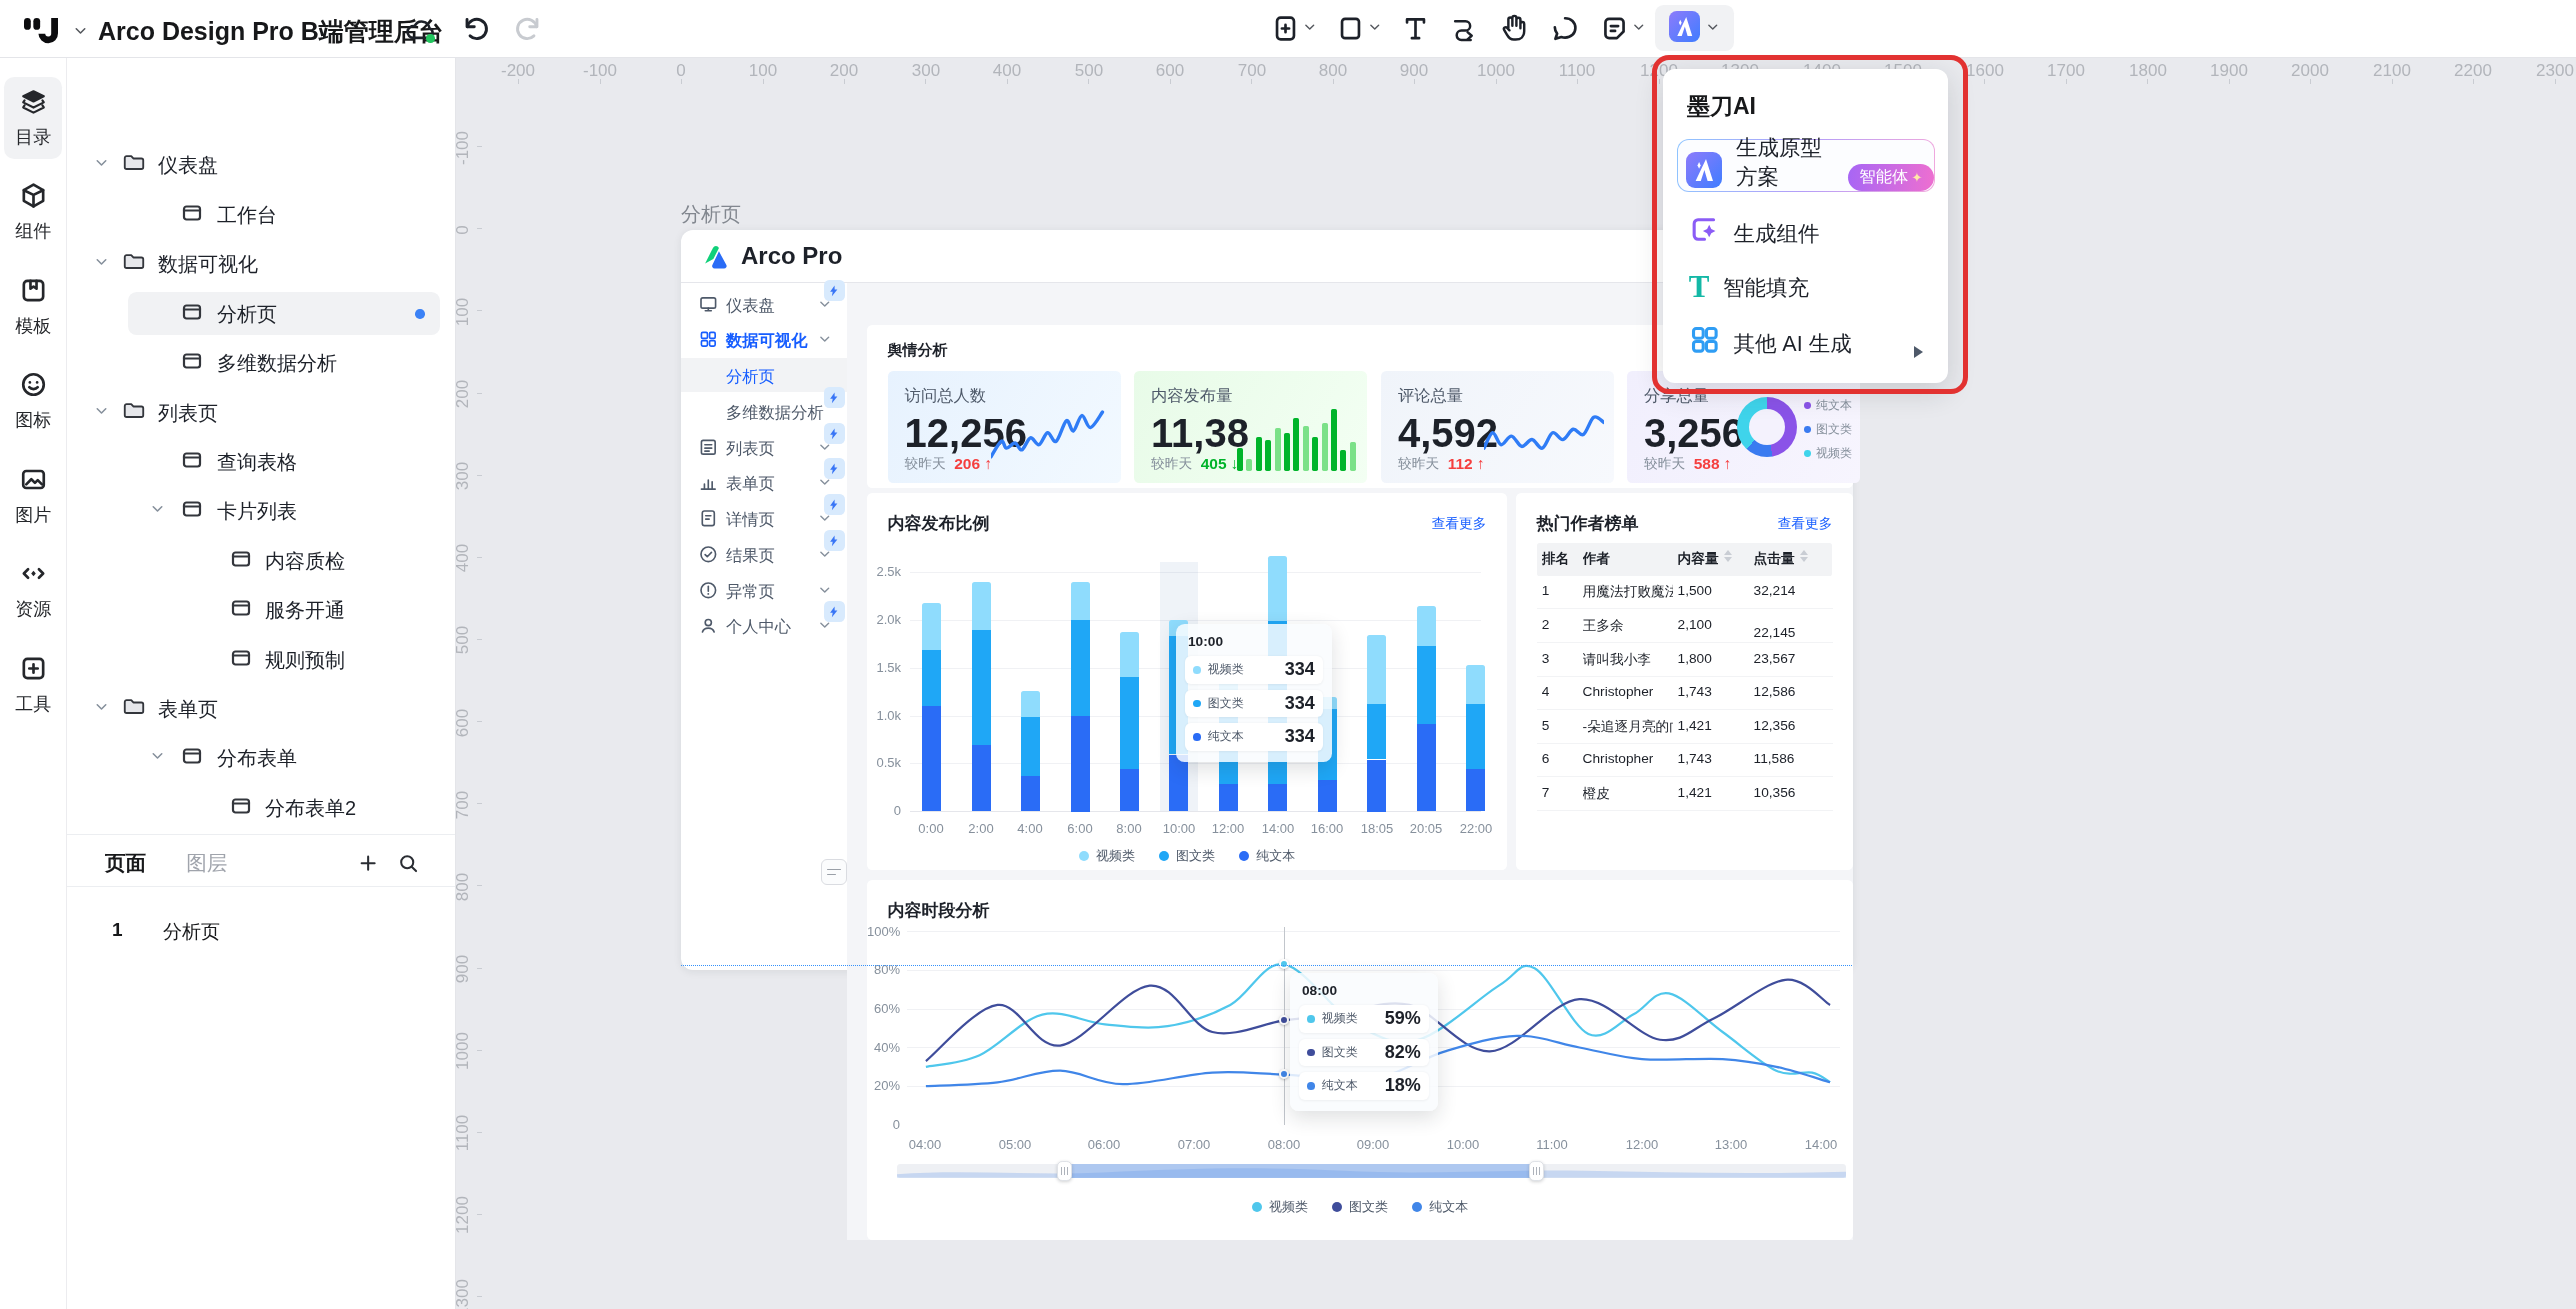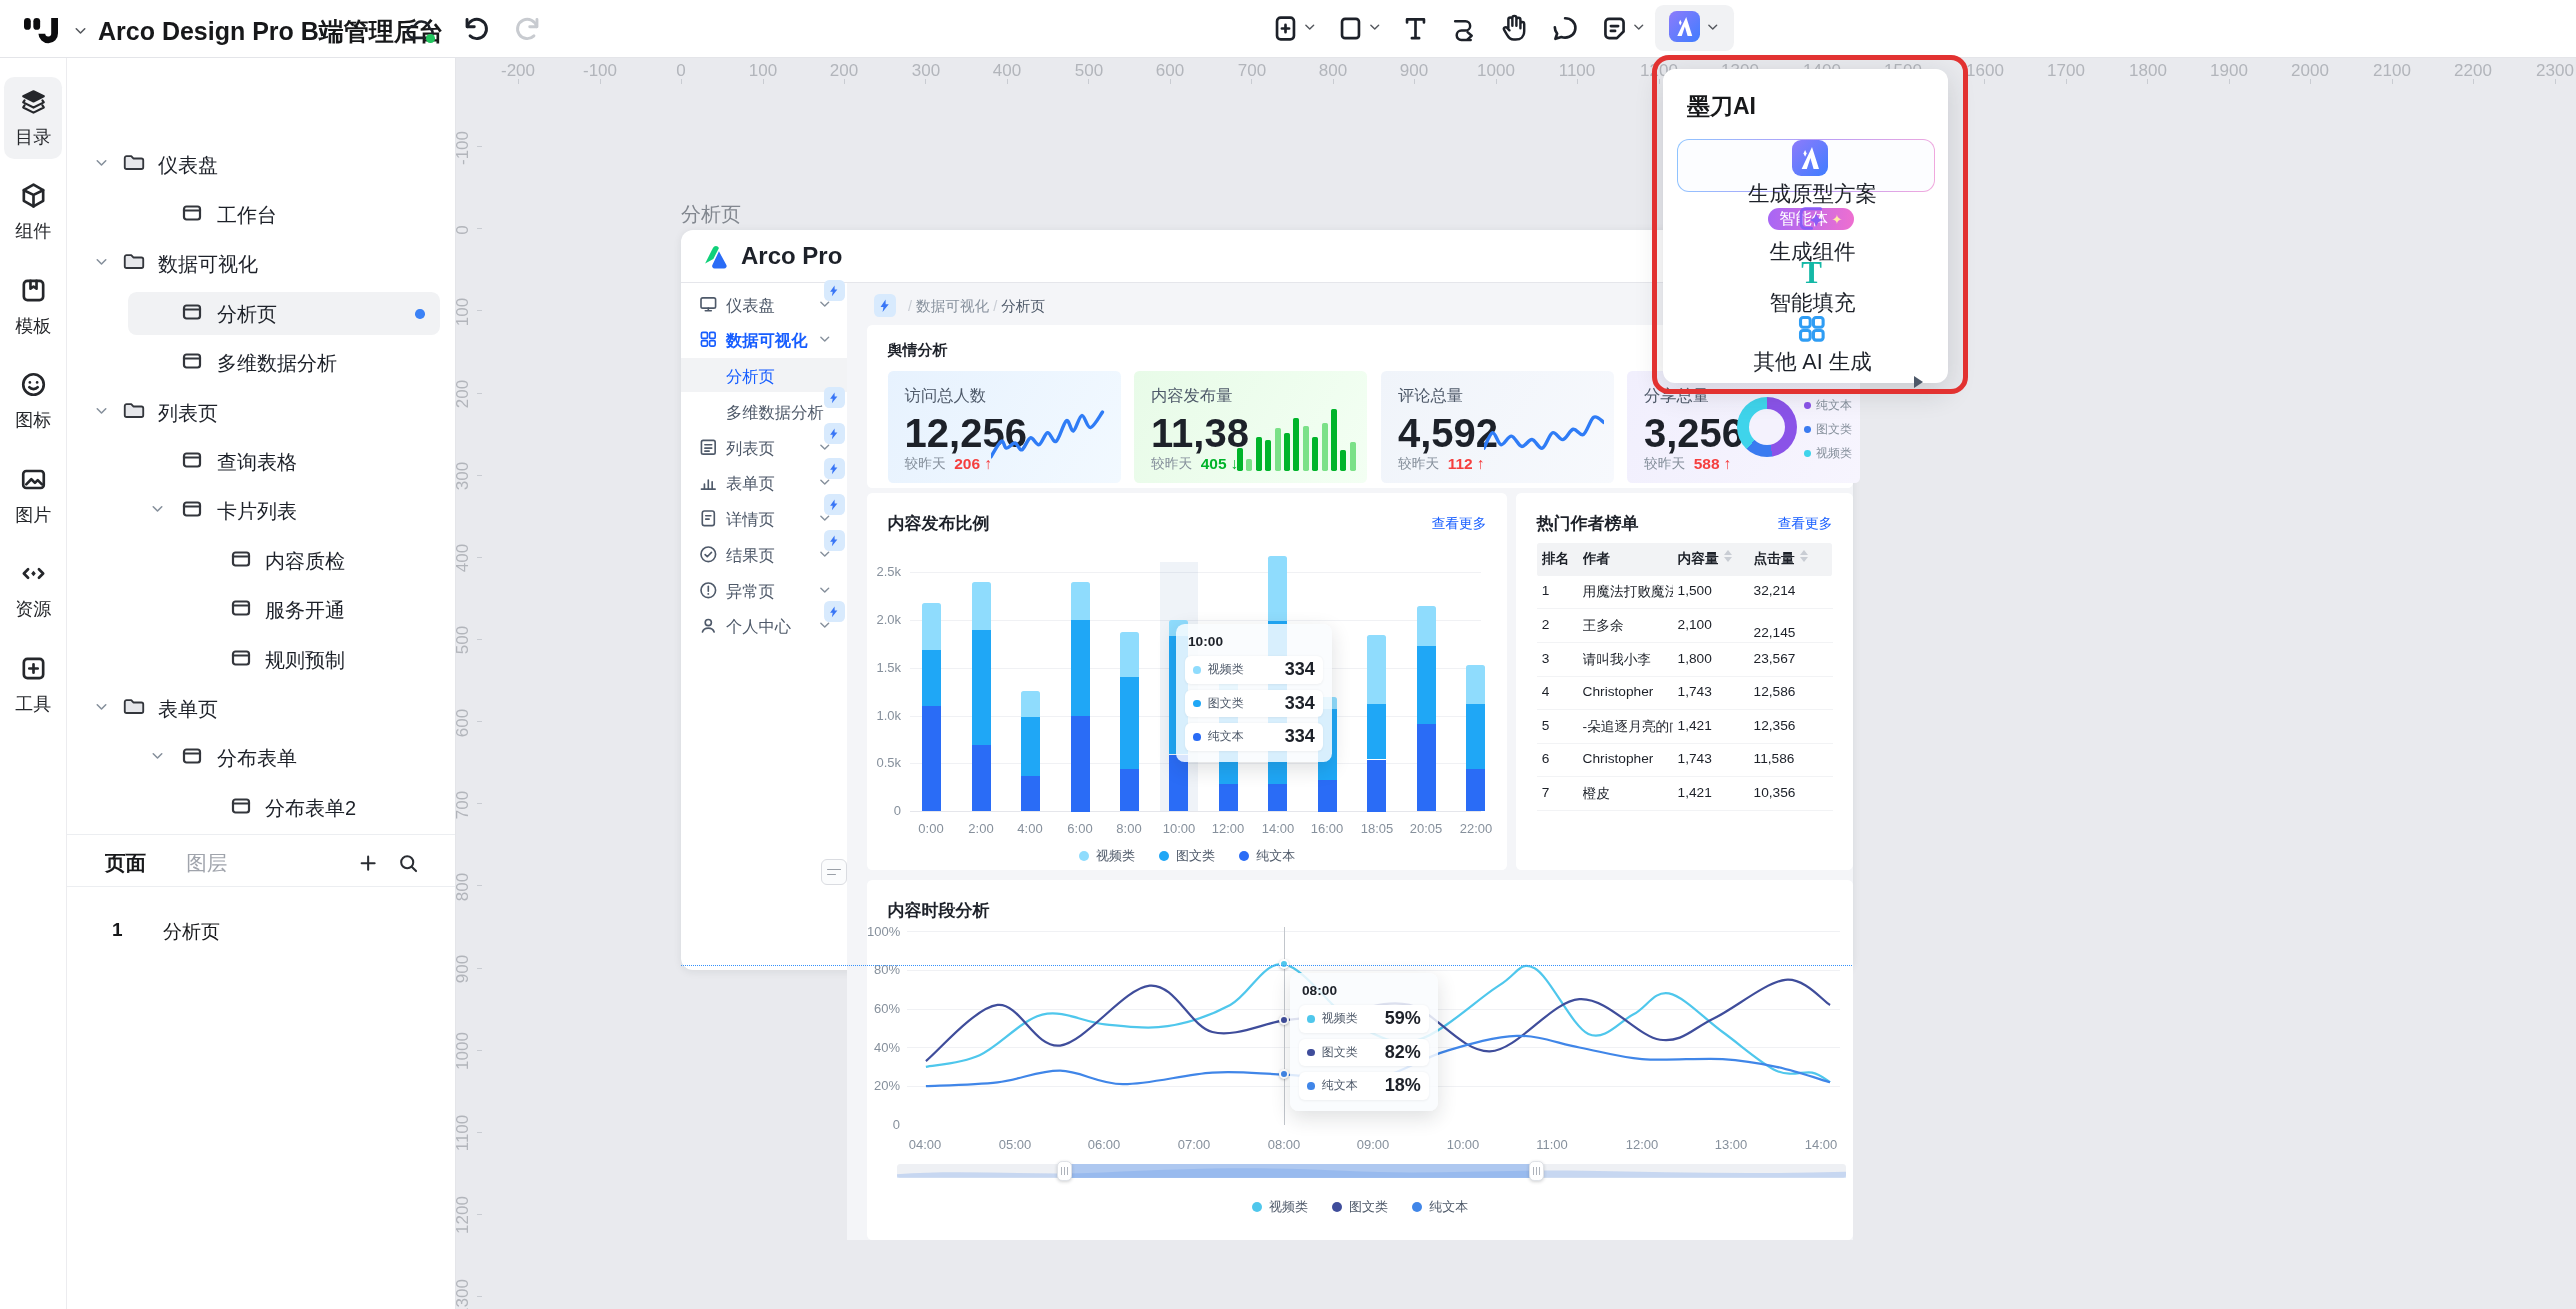--- a/index.html
+++ b/index.html
@@ -47,21 +47,21 @@
   .legend span{font-size:13px;color:#4e5969;display:flex;align-items:center;gap:6.9px;}
   .ldot{width:10.3px;height:10.3px;border-radius:50%;display:inline-block;}
   .ttip{position:absolute;background:rgba(249,251,254,.85);border-radius:8.6px;box-shadow:0 6.9px 20.6px rgba(31,35,41,.14);padding:8.6px 8.6px 5.2px;z-index:5;}
   .ttip-h{font-size:13.7px;font-weight:bold;color:#1d2129;margin:1.7px 0 6.9px 3.4px;}
   .ttip-row{display:flex;align-items:center;background:#fff;border-radius:6px;height:27.5px;padding:0 8.6px;margin-bottom:6px;box-shadow:0 0.9px 2.6px rgba(31,35,41,.06);}
   .ttip-row .lb{font-size:12px;color:#4e5969;margin-left:6.9px;}
   .ttip-row .vl{font-size:18px;font-weight:bold;color:#1d2129;margin-left:auto;}
   
   .ai-pop{position:absolute;left:1663px;top:69px;width:285px;height:314px;background:#fff;border-radius:12px;box-shadow:0 8.6px 29px rgba(31,35,41,.16);z-index:110;}
   .ai-title{position:absolute;left:24px;top:22.3px;font-size:23px;font-weight:bold;color:#17181a;}
-  .ai-item{position:absolute;left:13.7px;width:258px;height:45px;display:flex;align-items:center;cursor:pointer;border-radius:8.6px;flex-direction:column;}
+  .ai-item{position:absolute;left:13.7px;width:258px;height:45px;display:flex;align-items:flex-end;cursor:pointer;border-radius:8.6px;}
   .ai-item .lbl{font-size:21.5px;color:#1d2129;margin-left:13.7px;}
   .ai-hl{border:1.7px solid transparent;background:linear-gradient(#fcfdff,#fcfdff) padding-box,linear-gradient(100deg,#8ec5ff,#b49df8,#f2a9dd) border-box;height:53px;border-radius:12px;}
   .badge{margin-left:10.3px;height:27.5px;border-radius:13.7px;padding:0 11.2px;display:flex;align-items:center;background:linear-gradient(95deg,#a766f5,#ee6fd0);color:#fff;font-size:16.3px;white-space:nowrap;}
   .redbox{position:absolute;left:1652px;top:55px;width:316px;height:339px;border:5.2px solid #e23231;border-radius:17px;z-index:120;pointer-events:none;}
   .subarrow{width:0;height:0;border-left:9.5px solid #4e5969;border-top:6px solid transparent;border-bottom:6px solid transparent;margin-left:auto;margin-right:12px;}
   
   .app-brand{font-size:24px;font-weight:bold;color:#1d2129;}
   .nav-row{position:absolute;left:0;width:166px;height:34px;cursor:pointer;}
   .nav-row .nl{position:absolute;left:45px;top:7.7px;font-size:16.3px;color:#4e5969;white-space:nowrap;}
   .bolt-badge{position:absolute;width:20.6px;height:20.6px;border-radius:5.2px;background:#d8eafd;display:flex;align-items:center;justify-content:center;}
@@ -298,28 +298,20 @@
         <span class="nl">个人中心</span>
         <span style="position: absolute; left: 136px; top: 8.6px;"><svg width="15.5" height="15.5" viewBox="0 0 24 24" fill="none" stroke="#86909c" stroke-width="2.2" stroke-linecap="round" stroke-linejoin="round">
             <path d="M6 9.5l6 6 6-6"></path>
           </svg></span>
         <span class="bolt-badge" style="position: absolute; left: 143px; top: -6.9px; width: 20.6px; height: 20.6px;">
           <svg width="13.7" height="13.7" viewBox="0 0 24 24" fill="none" stroke="#3875f6" stroke-width="2.2" stroke-linecap="round" stroke-linejoin="round">
             <path d="M13.3 2.5L5.5 13.8h4.5L8.6 21.5 18.2 9.7h-4.8z" fill="#3875f6" stroke="none"></path>
           </svg>
         </span>
       </div>
-      <div style="position: absolute; left: 186px; top: 60px; width: 773px; height: 31px;">
-        <span class="bolt-badge" style="position: absolute; left: 6.9px; top: 4.3px; width: 22.3px; height: 22.3px;">
-          <svg width="15.5" height="15.5" viewBox="0 0 24 24" fill="none" stroke="#3875f6" stroke-width="2.2" stroke-linecap="round" stroke-linejoin="round">
-            <path d="M13.3 2.5L5.5 13.8h4.5L8.6 21.5 18.2 9.7h-4.8z" fill="#3875f6" stroke="none"></path>
-          </svg>
-        </span>
-        <span class="bc-text" style="position: absolute; left: 41px; top: 6.9px;"><span style="color:#c9cdd4">/ </span><span>数据可视化</span><span style="color:#c9cdd4"> / </span><span style="color:#4e5969">分析页</span></span>
-      </div>
       <div class="card" style="position: absolute; left: 186px; top: 95px; width: 986px; height: 163px;">
         <span style="position: absolute; left: 20.6px; top: 15.5px; font-size: 15px; font-weight: bold;">舆情分析</span>
         <div class="stat-card" style="position: absolute; left: 20.6px; top: 46px; width: 233px; height: 112px; background: linear-gradient(120deg, rgb(231, 242, 254), rgb(242, 249, 255));">
           <span class="sc-title">访问总人数</span>
           <span class="sc-value">12,256</span>
           <div class="sc-sub">
             <span>较昨天</span>
             <span style="color:#f53f3f;font-weight:bold;font-size:15.5px;">206 ↑</span>
           </div>
           <div style="position: absolute; left: 103px; top: 34px; width: 120px; height: 64px;"><svg width="120" height="64" viewBox="0 0 140 70">

